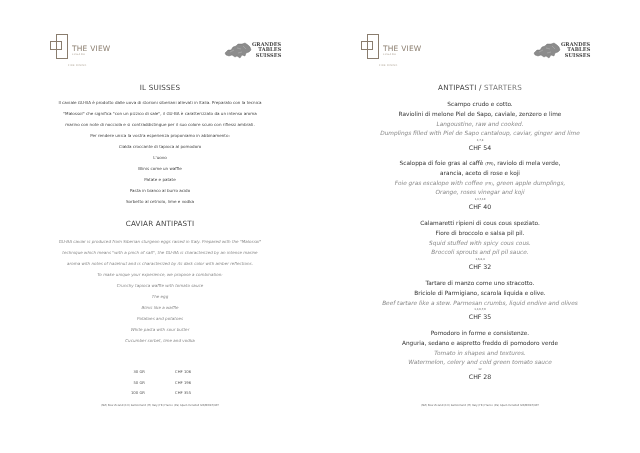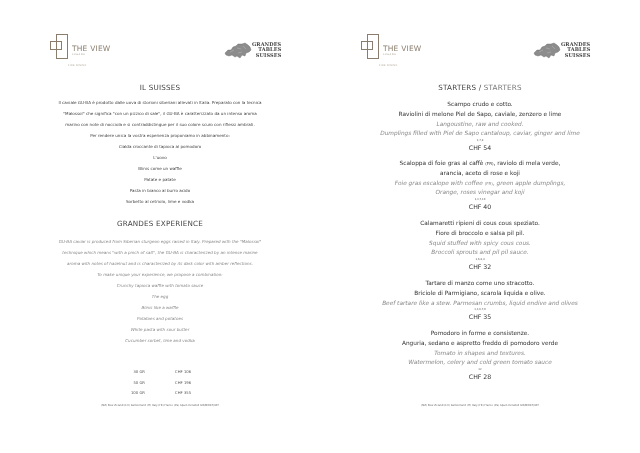--- a/index.html
+++ b/index.html
@@ -85,21 +85,21 @@
     <div class="line">marino con note di nocciola e si contraddistingue per il suo colore scuro con riflessi ambrati.</div>
     <div class="line">Per rendere unica la vostra esperienza proponiamo in abbinamento:</div>
     <div class="line">Cialda croccante di tapioca al pomodoro</div>
     <div class="line">L'uovo</div>
     <div class="line">Blinis come un waffle</div>
     <div class="line">Patate e patate</div>
     <div class="line">Pasta in bianco al burro acido</div>
     <div class="line">Sorbetto al cetriolo, lime e vodka</div>
   </div>
 
-  <div class="heading" style="top:219px;">GRANDES EXPERIENCE</div>
+  <div class="heading" style="top:219px;">CAVIAR ANTIPASTI</div>
 
   <div class="block" style="top:236px;">
     <div class="line en">GU-BA caviar is produced from Siberian sturgeon eggs raised in Italy. Prepared with the "Malossol"</div>
     <div class="line en">technique which means "with a pinch of salt", the GU-BA is characterized by an intense marine</div>
     <div class="line en">aroma with notes of hazelnut and is characterized by its dark color with amber reflections.</div>
     <div class="line en">To make unique your experience, we propose a combination:</div>
     <div class="line en">Crunchy tapioca waffle with tomato sauce</div>
     <div class="line en">The egg</div>
     <div class="line en">Blinis like a waffle</div>
     <div class="line en">Potatoes and potatoes</div>
@@ -143,21 +143,21 @@
       <path d="M6 11 L10 9 M13 7 L17 8 M19 5 L22 8 M14 12 L18 11" stroke="#bbb" stroke-width="0.5"></path>
     </svg>
     <div class="gts-text">
       <div>GRANDES</div>
       <div>TABLES</div>
       <div>SUISSES</div>
     </div>
   </div>
 
   <div class="heading" style="top:83px;">
-    <span>STARTERS /</span>
+    <span>ANTIPASTI /</span>
     <span class="it">STARTERS</span>
   </div>
 
   <div class="dish" style="top:100px;">
     <div class="it-line">Scampo crudo e cotto.</div>
     <div class="it-line">Raviolini di melone Piel de Sapo, caviale, zenzero e lime</div>
     <div class="en-line">Langoustine, raw and cooked.</div>
     <div class="en-line">Dumplings filled with Piel de Sapo cantaloup, caviar, ginger and lime</div>
     <div class="allergens">2,7,8</div>
     <div class="price">CHF 54</div>

